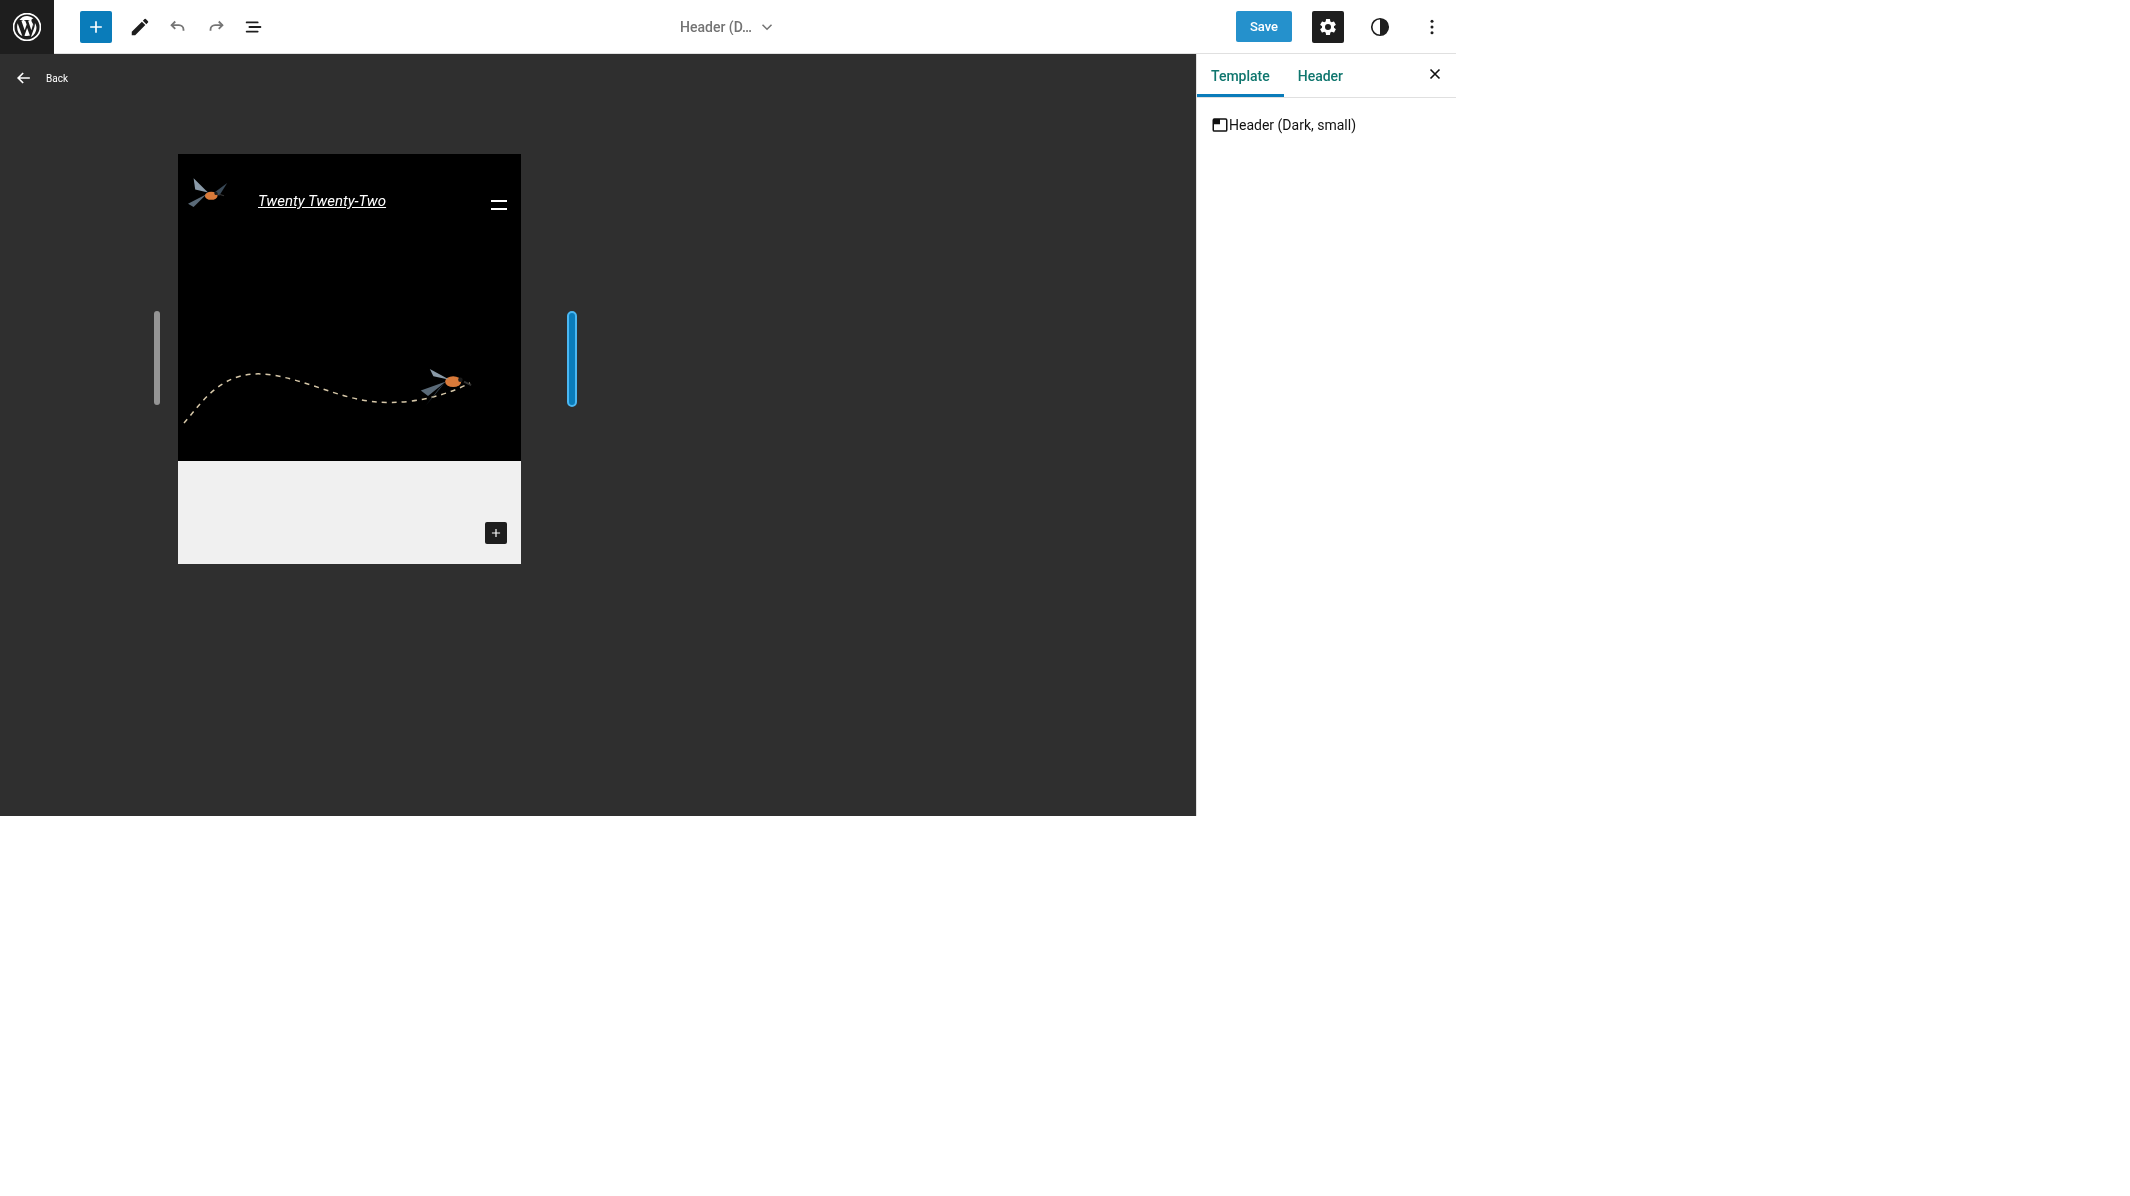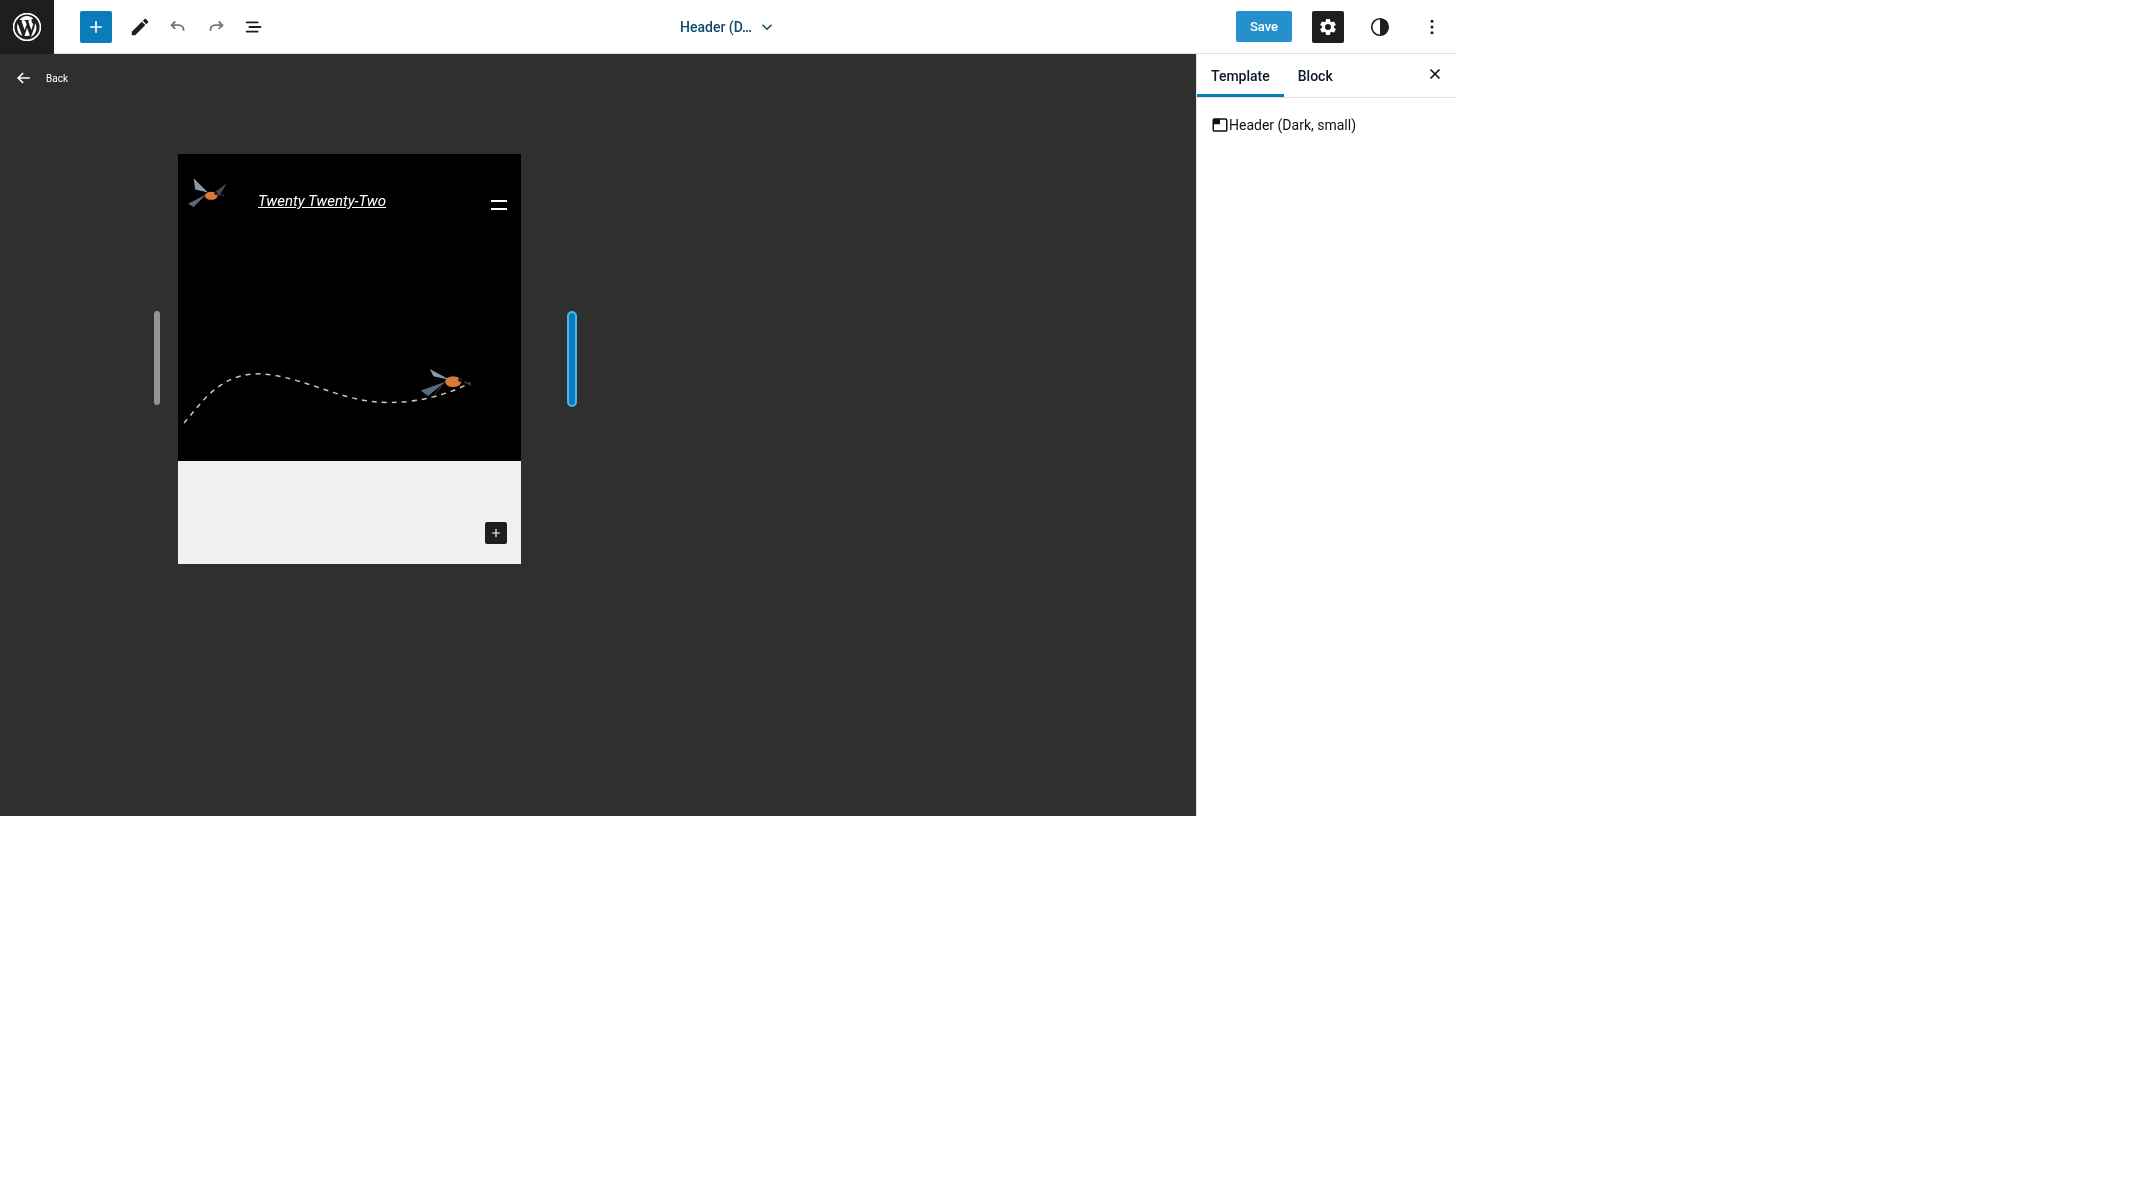--- a/index.html
+++ b/index.html
@@ -54,21 +54,21 @@
     
     .toolbar-center {
       position: absolute;
       left: 50%;
       transform: translateX(-50%);
       display: flex;
       align-items: center;
       gap: 6px;
       font-size: 14px;
       font-weight: 500;
-      color: #0c4a6e;
+      color: #737373;
     }
     .doc-title { max-width: 90px; overflow: hidden; text-overflow: ellipsis; white-space: nowrap; }
     
     .toolbar-right {
       margin-left: auto;
       display: flex;
       align-items: center;
       gap: 20px;
       padding-right: 8px;
     }
@@ -207,21 +207,21 @@
       align-items: center;
       border-bottom: 1px solid #e0e0e0;
       position: relative;
       height: 44px;
     }
     .tab {
       padding: 12px 14px;
       font-size: 14px;
       font-weight: 500;
       cursor: pointer;
-      color: #0f172a;
+      color: #0f766e;
     }
     .tab.active { position: relative; }
     .tab.active::after {
       content: "";
       position: absolute;
       left: 0; right: 0; bottom: -1px;
       height: 3px;
       background: #0a7cba;
     }
     .close-sidebar {
@@ -355,21 +355,21 @@
         <svg width="14" height="14" viewBox="0 0 24 24" fill="currentColor">
             <path d="M11 5h2v6h6v2h-6v6h-2v-6H5v-2h6z"></path>
           </svg>
       </div>
     </div>
   </div>
 
   <div class="sidebar">
     <div class="sidebar-tabs">
       <div class="tab active">Template</div>
-      <div class="tab">Block</div>
+      <div class="tab">Header</div>
       <div class="close-sidebar">
         <svg width="18" height="18" viewBox="0 0 24 24" fill="none" stroke="currentColor" stroke-width="2.2">
             <path d="M18 6L6 18M6 6l12 12"></path>
           </svg>
       </div>
     </div>
     <div class="sidebar-body">
       <div class="template-item">
         <svg class="template-icon" viewBox="0 0 24 24">
             <rect x="3" y="4" width="18" height="16" rx="1.5" fill="none" stroke="#111" stroke-width="2"></rect>

